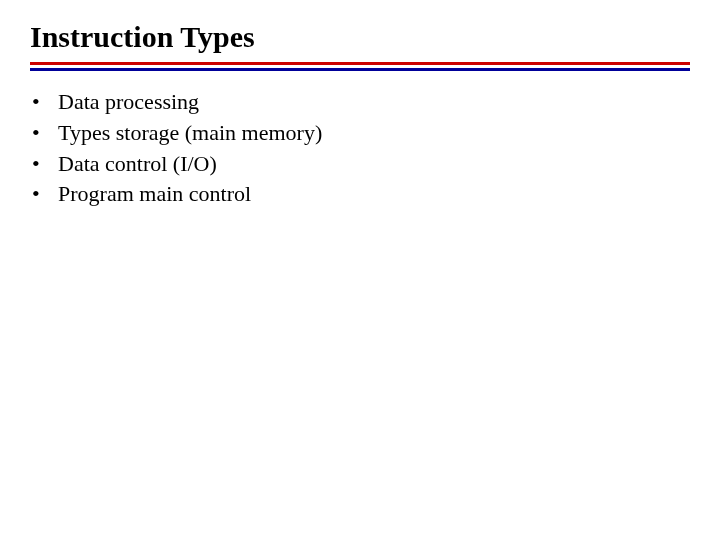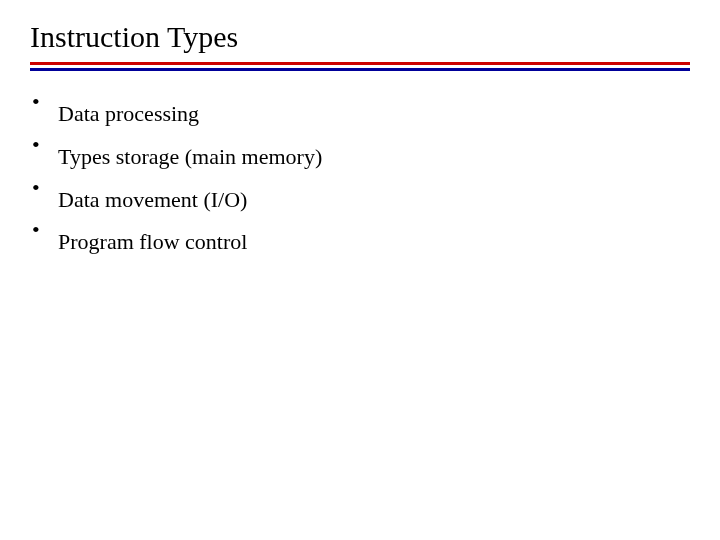--- a/index.html
+++ b/index.html
@@ -9,21 +9,21 @@
       height: 540px;
       font-family: "Times New Roman", Times, serif;
       background: #ffffff;
     }
     .slide {
       padding: 20px 30px;
       box-sizing: border-box;
     }
     .title {
       font-size: 30px;
-      font-weight: normal;
+      font-weight: bold;
       color: #000000;
       margin-bottom: 8px;
     }
     .ruler {
       margin-bottom: 16px;
     }
     .rule-line {
       height: 3px;
       width: 100%;
     }
@@ -43,21 +43,20 @@
       line-height: 1.4;
     }
     .bullet-dot {
       width: 26px;
       flex-shrink: 0;
       text-align: left;
       padding-left: 2px;
     }
     .bullet-text {
       flex: 1;
-      margin-top: 12px;
     }
   </style>
 </head>
 <body>
 
 <div class="slide">
   <div class="title">Instruction Types</div>
 
   <div class="ruler">
     <div class="rule-line rule-red"></div>
@@ -69,20 +68,20 @@
     <li class="bullet-item">
       <span class="bullet-dot">•</span>
       <span class="bullet-text">Data processing</span>
     </li>
     <li class="bullet-item">
       <span class="bullet-dot">•</span>
       <span class="bullet-text">Types storage (main memory)</span>
     </li>
     <li class="bullet-item">
       <span class="bullet-dot">•</span>
-      <span class="bullet-text">Data movement (I/O)</span>
+      <span class="bullet-text">Data control (I/O)</span>
     </li>
     <li class="bullet-item">
       <span class="bullet-dot">•</span>
-      <span class="bullet-text">Program flow control</span>
+      <span class="bullet-text">Program main control</span>
     </li>
   </ul>
 </div>
 
 </body></html>

